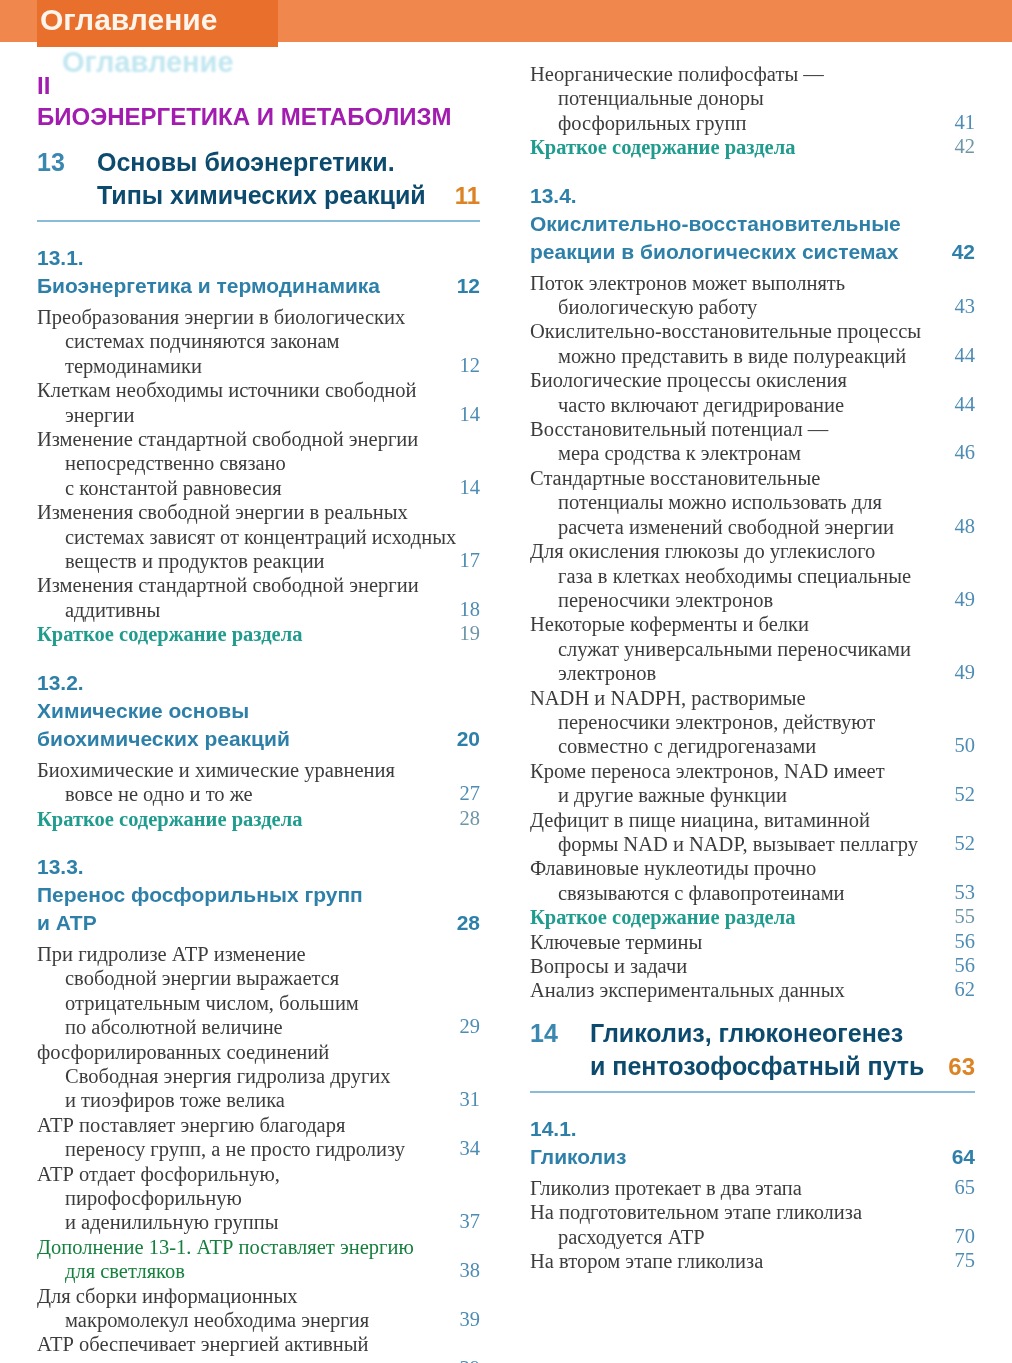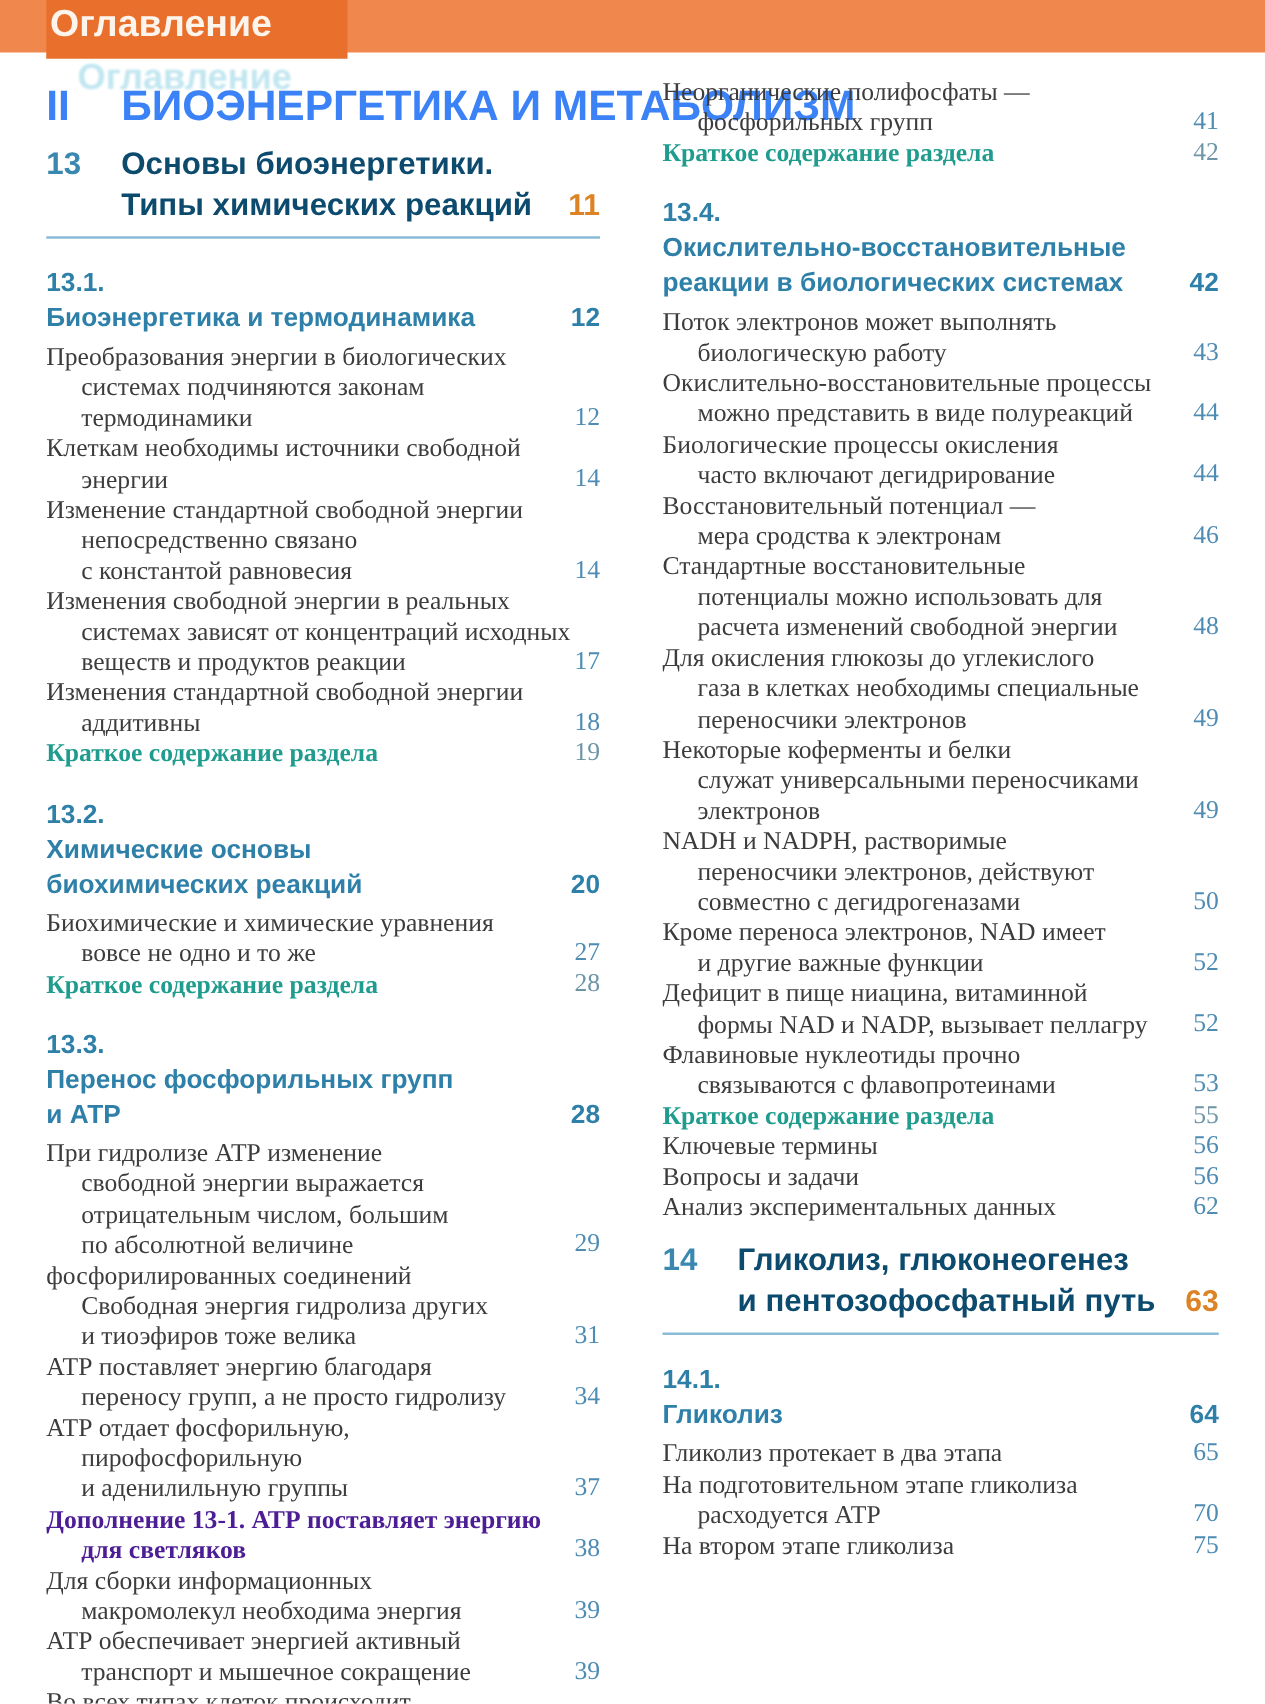--- a/index.html
+++ b/index.html
@@ -11,21 +11,21 @@
   .band-title{position:absolute;left:40px;top:3px;color:#fdf4ec;
               font-family:Liberation Sans, sans-serif;font-weight:bold;font-size:30px;}
   .ghost{position:absolute;top:46px;left:62px;color:#8fd2e4;opacity:.55;filter:blur(1px);
          font-family:"Liberation Sans",sans-serif;font-weight:bold;font-size:29px;pointer-events:none;}
   
   .col{position:absolute;top:62px;}
   #col-left{left:37px;width:443px;}
   #col-right{left:530px;width:445px;}
   
   .part{display:flex;margin:8px 0 14px;font-family:"Liberation Sans",sans-serif;
-        font-weight:bold;color:#3b82f6;font-size:34px;line-height:31px;white-space:nowrap;}
+        font-weight:bold;color:#a21caf;font-size:24px;line-height:31px;white-space:nowrap;flex-direction:column;}
   .part .num{width:60px;flex:none;}
   
   .chapter{position:relative;margin-top:14px;margin-bottom:16px;padding-bottom:8px;
            border-bottom:2px solid #8abbd8;}
   .chapter .row{display:flex;}
   .chapter .num{width:60px;flex:none;color:#3a88b0;}
   .chapter .num,.chapter .tline,.chapter .page{font-family:"Liberation Sans",sans-serif;
            font-weight:bold;font-size:25px;line-height:33px;}
   .chapter .tline{color:#0c4a6e;white-space:nowrap;}
   .chapter .page{position:absolute;right:0;bottom:8px;color:#dc8326;font-size:24px;}
@@ -34,21 +34,21 @@
   .section .num{width:60px;flex:none;}
   .section .num,.section .tline,.section .page{font-family:"Liberation Sans",sans-serif;
            font-weight:bold;font-size:21px;line-height:28px;color:#2e80a9;}
   .section .tline{white-space:nowrap;}
   .section .page{position:absolute;right:0;bottom:0;}
   
   .entry{position:relative;font-size:20.5px;line-height:24.4px;color:#3c3c3e;}
   .entry .line{padding-left:28px;white-space:nowrap;}
   .entry .line:first-child{padding-left:0;}
   .entry .page{position:absolute;right:0;bottom:1px;color:#4e8cb4;}
-  .entry.bold .line{font-weight:bold;color:#4c1d95;}
+  .entry.bold .line{font-weight:normal;color:#15803d;}
   .entry.summary .line{font-weight:bold;color:#1f9c8d;}
   .entry.summary .page{color:#6e95a6;}
 </style>
 </head>
 <body>
 
 <div id="page">
   <div class="band"></div>
   <div class="band-box"></div>
   <div class="band-title">Оглавление</div>
@@ -168,20 +168,21 @@
         <div class="line">транспорт и мышечное сокращение</div>
         <span class="page">39</span>
       </div>
       <div class="entry">
         <div class="line">Во всех типах клеток происходит</div>
       </div>
     </div>
   <div class="col" id="col-right">
       <div class="entry">
         <div class="line">Неорганические полифосфаты —</div>
+        <div class="line">потенциальные доноры</div>
         <div class="line">фосфорильных групп</div>
         <span class="page">41</span>
       </div>
       <div class="entry summary">
         <div class="line">Краткое содержание раздела</div>
         <span class="page">42</span>
       </div>
       <div class="section">
         <div class="row"><span class="num">13.4.</span><div class="titles">
             <div class="tline">Окислительно-восстановительные</div>

